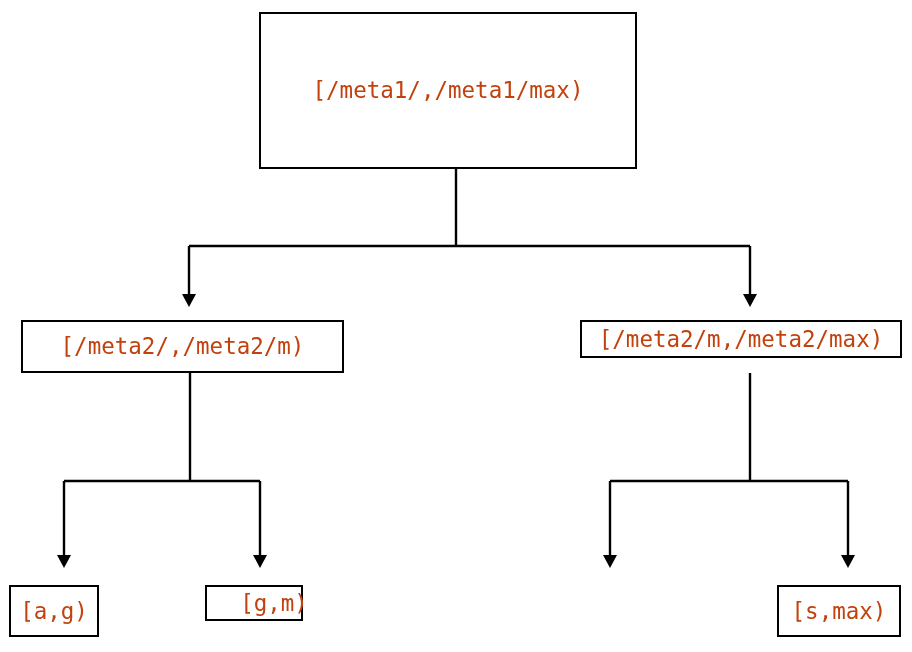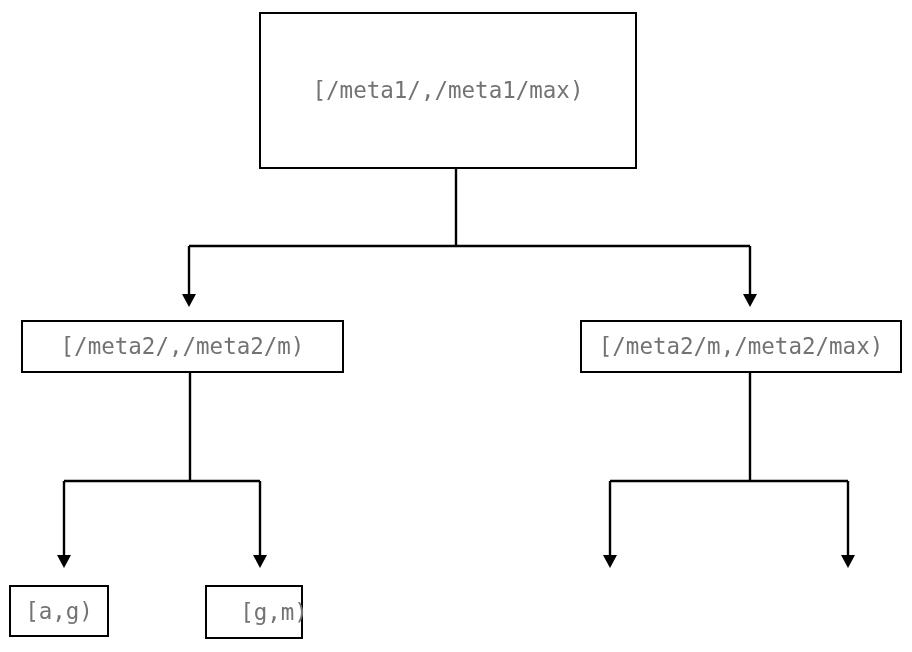--- a/index.html
+++ b/index.html
@@ -36,21 +36,21 @@
     justify-content: center;
     color: #000000;
     font-family: "DejaVu Sans Mono", "Liberation Mono", monospace;
     font-size: 22.5px;
     line-height: 1;
     letter-spacing: 0;
     white-space: pre;
   }
   .node-label {
     display: block;
-    color: #737373;
+    color: #c2410c;
     font-family: "DejaVu Sans Mono", "Liberation Mono", monospace;
     font-size: 22.5px;
     white-space: pre;
   }
 </style>
 </head>
 <body>
 
 <div id="tree-diagram">
 
@@ -108,27 +108,30 @@
   </svg>
 
   <div class="node-box" id="node-root" style="left:259px; top:12px; width:378px; height:157px;">
     <span class="node-label">[/meta1/,/meta1/max)</span>
   </div>
 
   <div class="node-box" id="node-mid-left" style="left:21px; top:320px; width:323px; height:53px;justify-content:center;">
     <span class="node-label">[/meta2/,/meta2/m)</span>
   </div>
 
-  <div class="node-box" id="node-mid-right" style="left:580px; top:320px; width:322px; height:53px;">
+  <div class="node-box" id="node-mid-right" style="left:580px; top:320px; width:322px; height:38px;">
     <span class="node-label">[/meta2/m,/meta2/max)</span>
   </div>
 
-  <div class="node-box" id="node-leaf-ag" style="left:9px; top:585px; width:100px; height:52px;">
+  <div class="node-box" id="node-leaf-ag" style="left:9px; top:585px; width:90px; height:52px;">
     <span class="node-label">[a,g)</span>
   </div>
 
-  <div class="node-box" id="node-leaf-gm" style="left:205px; top:585px; width:98px; height:54px;padding-left:40px;">
+  <div class="node-box" id="node-leaf-gm" style="left:205px; top:585px; width:98px; height:36px;padding-left:40px;">
     <span class="node-label">[g,m)</span>
   </div>
 
 
+  <div class="node-box" id="node-leaf-smax" style="left:777px; top:585px; width:124px; height:52px;">
+    <span class="node-label">[s,max)</span>
+  </div>
 
 </div>
 
 </body></html>

